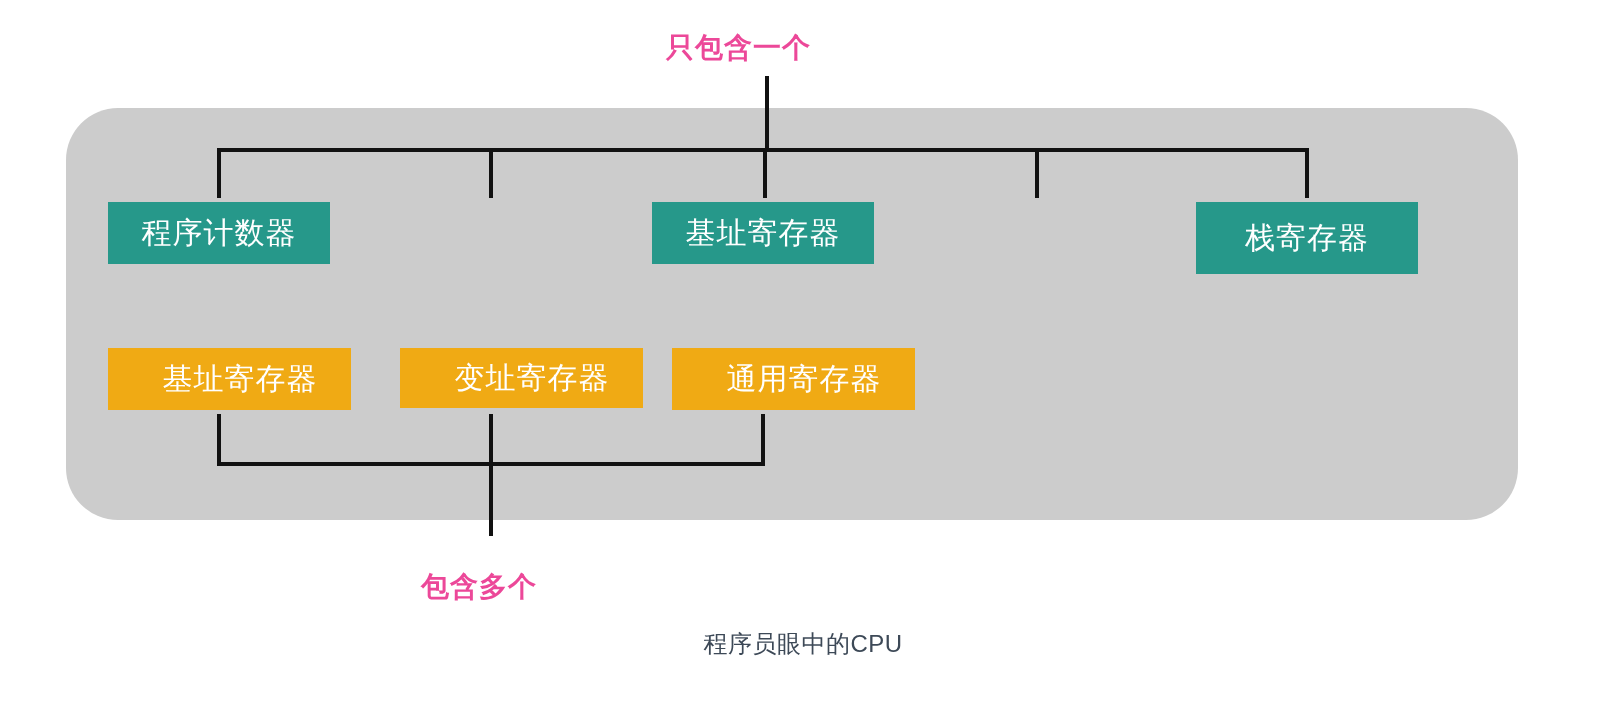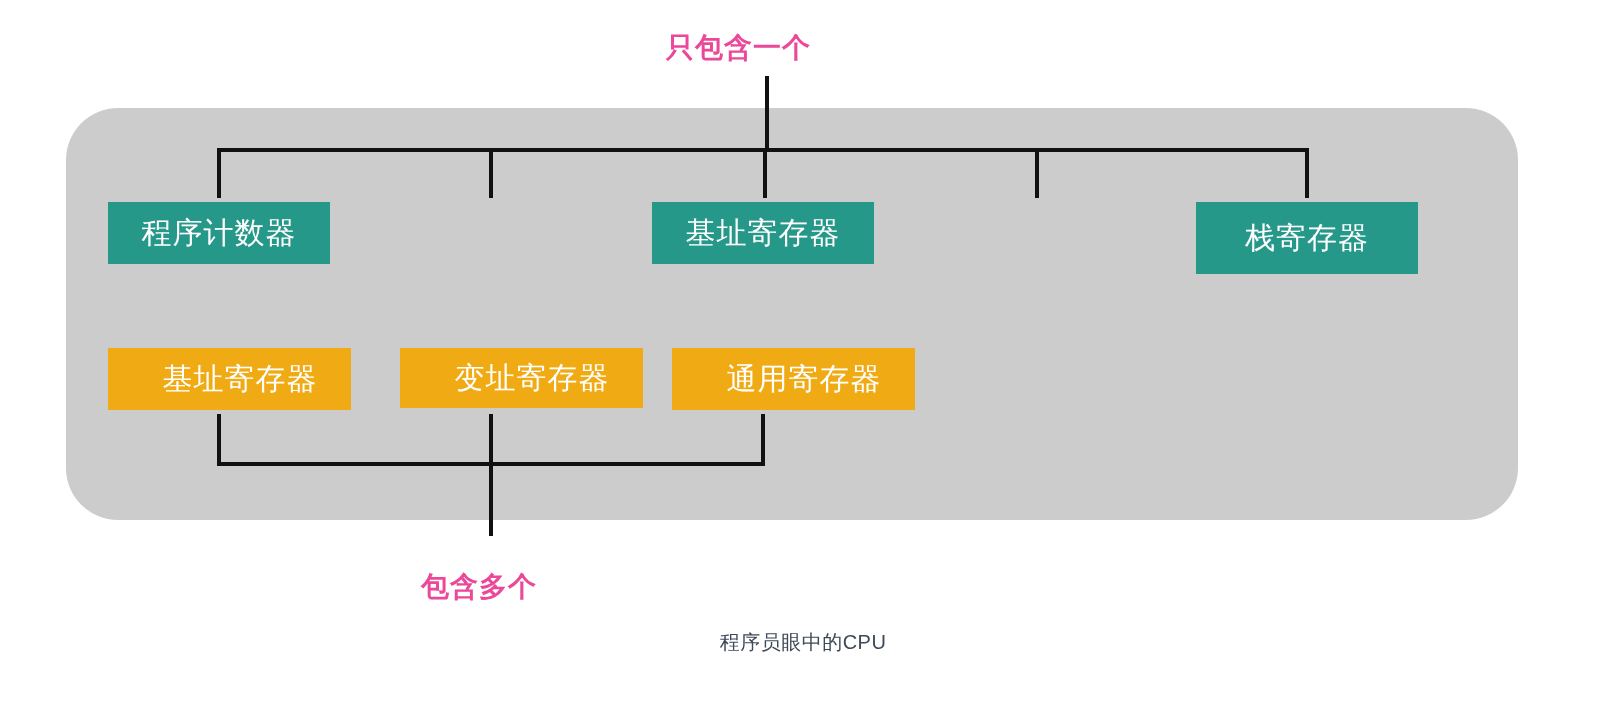--- a/index.html
+++ b/index.html
@@ -65,21 +65,21 @@
     line-height: 1;
   }
 
   
   .caption {
     position: absolute;
     left: 0;
     right: 0;
     text-align: center;
     color: #3d4957;
-    font-size: 20px;
+    font-size: 24px;
     font-weight: 400;
     letter-spacing: 0.5px;
     line-height: 1;
     white-space: nowrap;
   }
 </style>
 </head>
 <body>
 
 <div id="stage">

